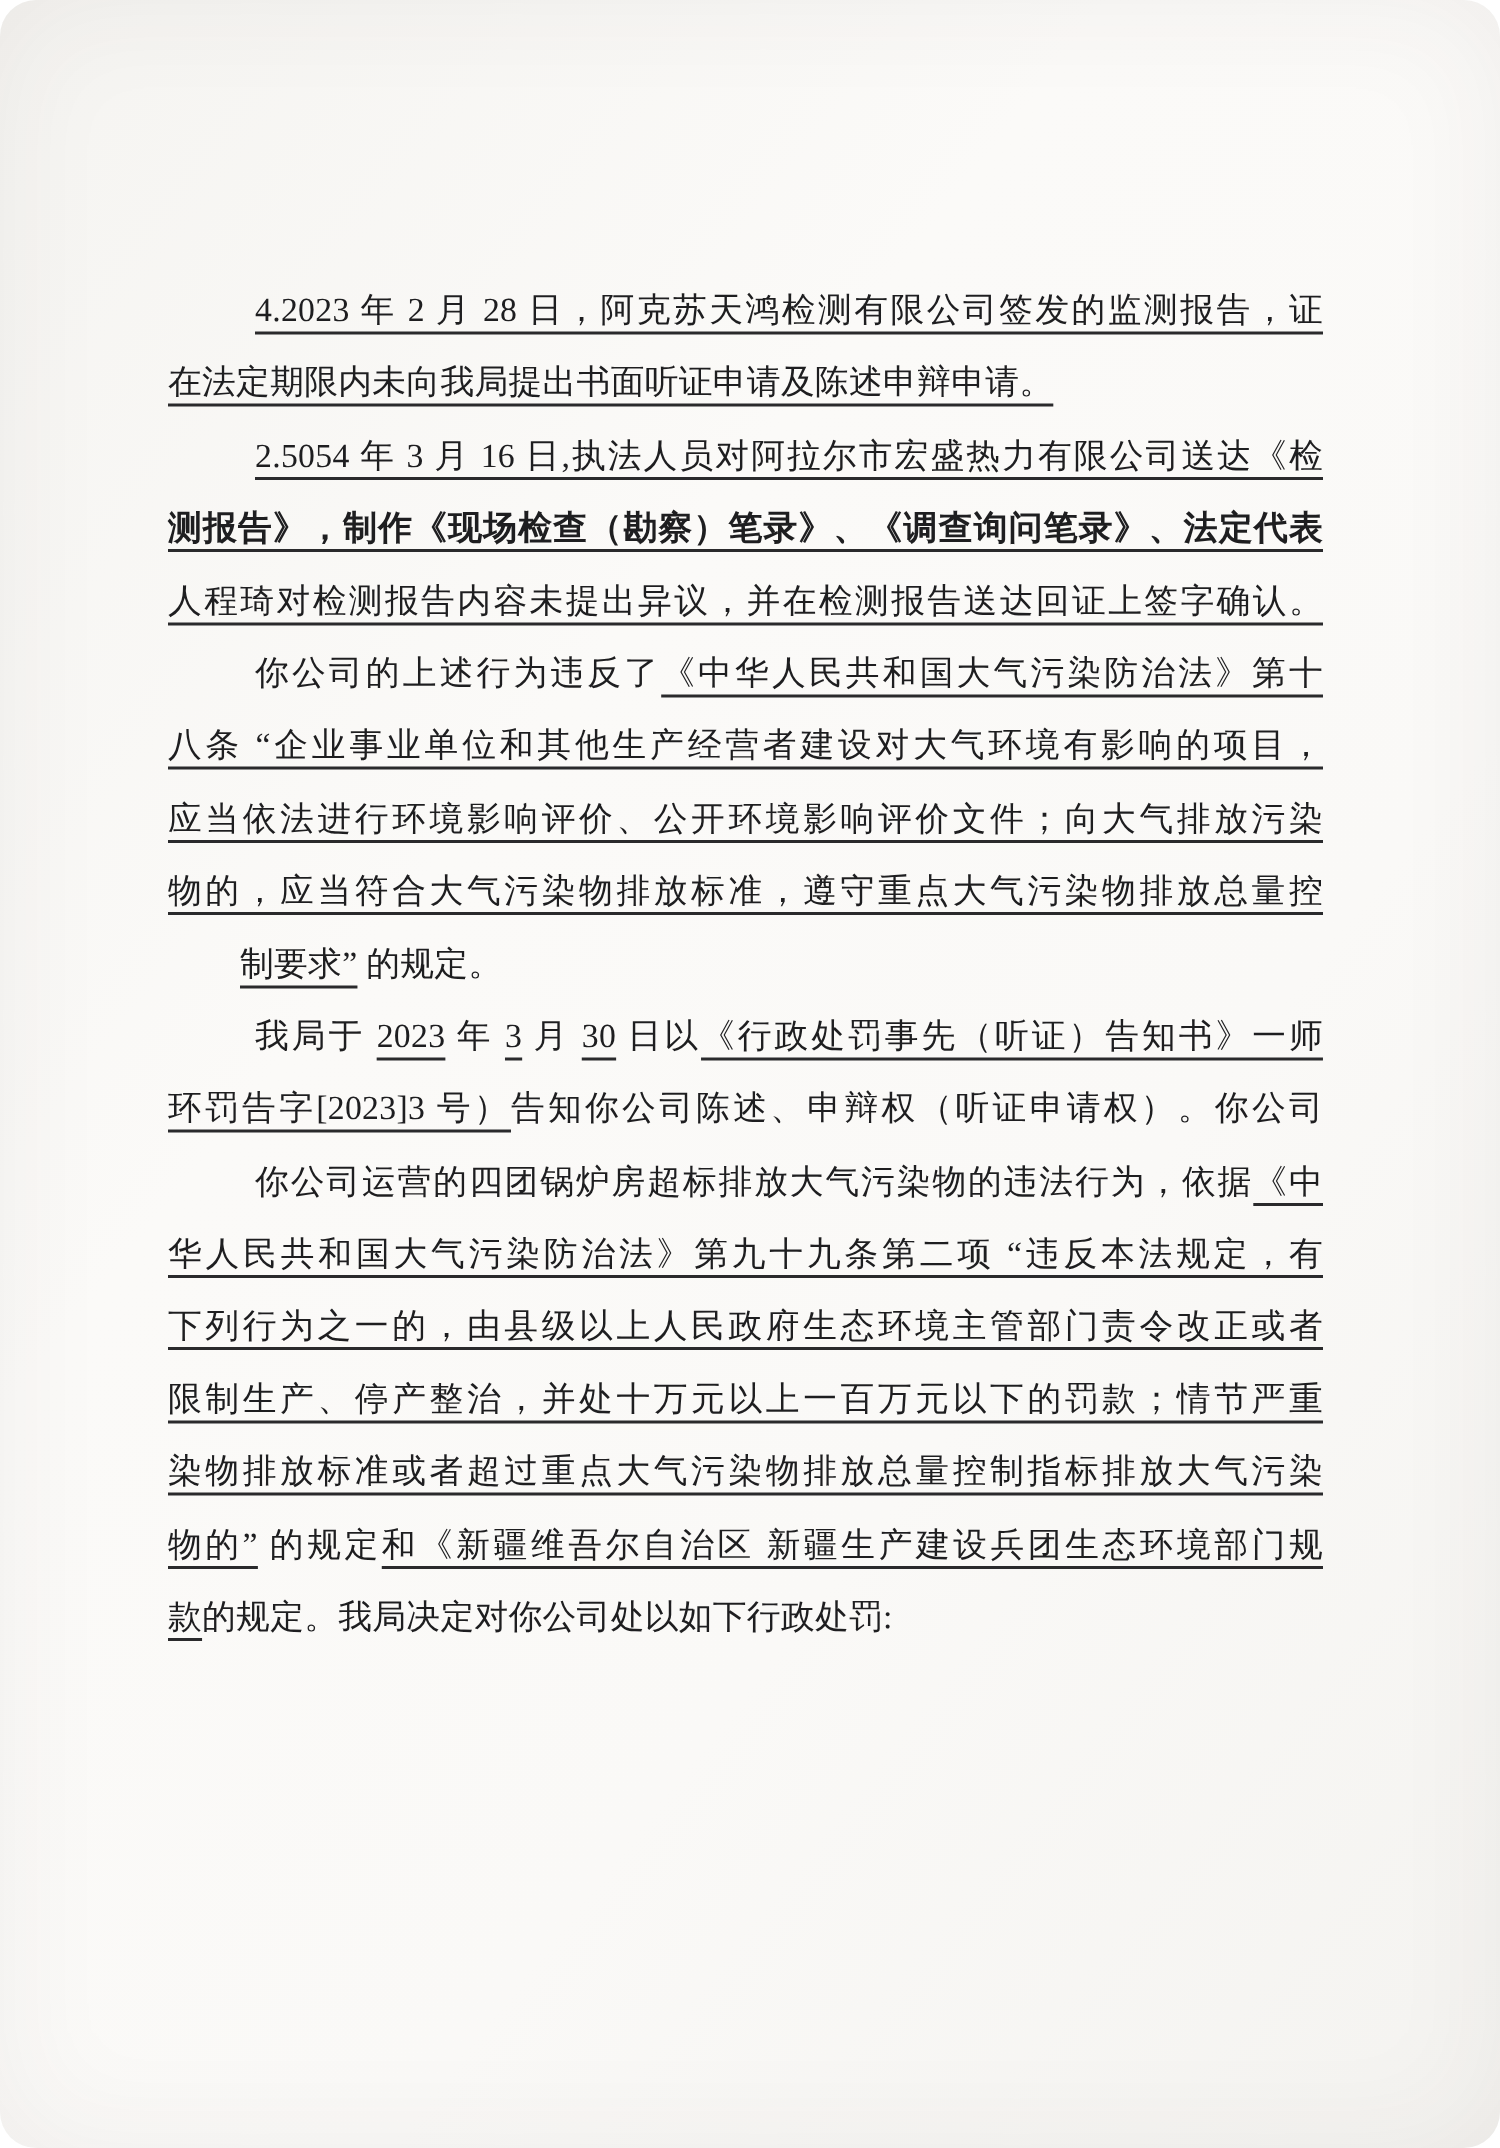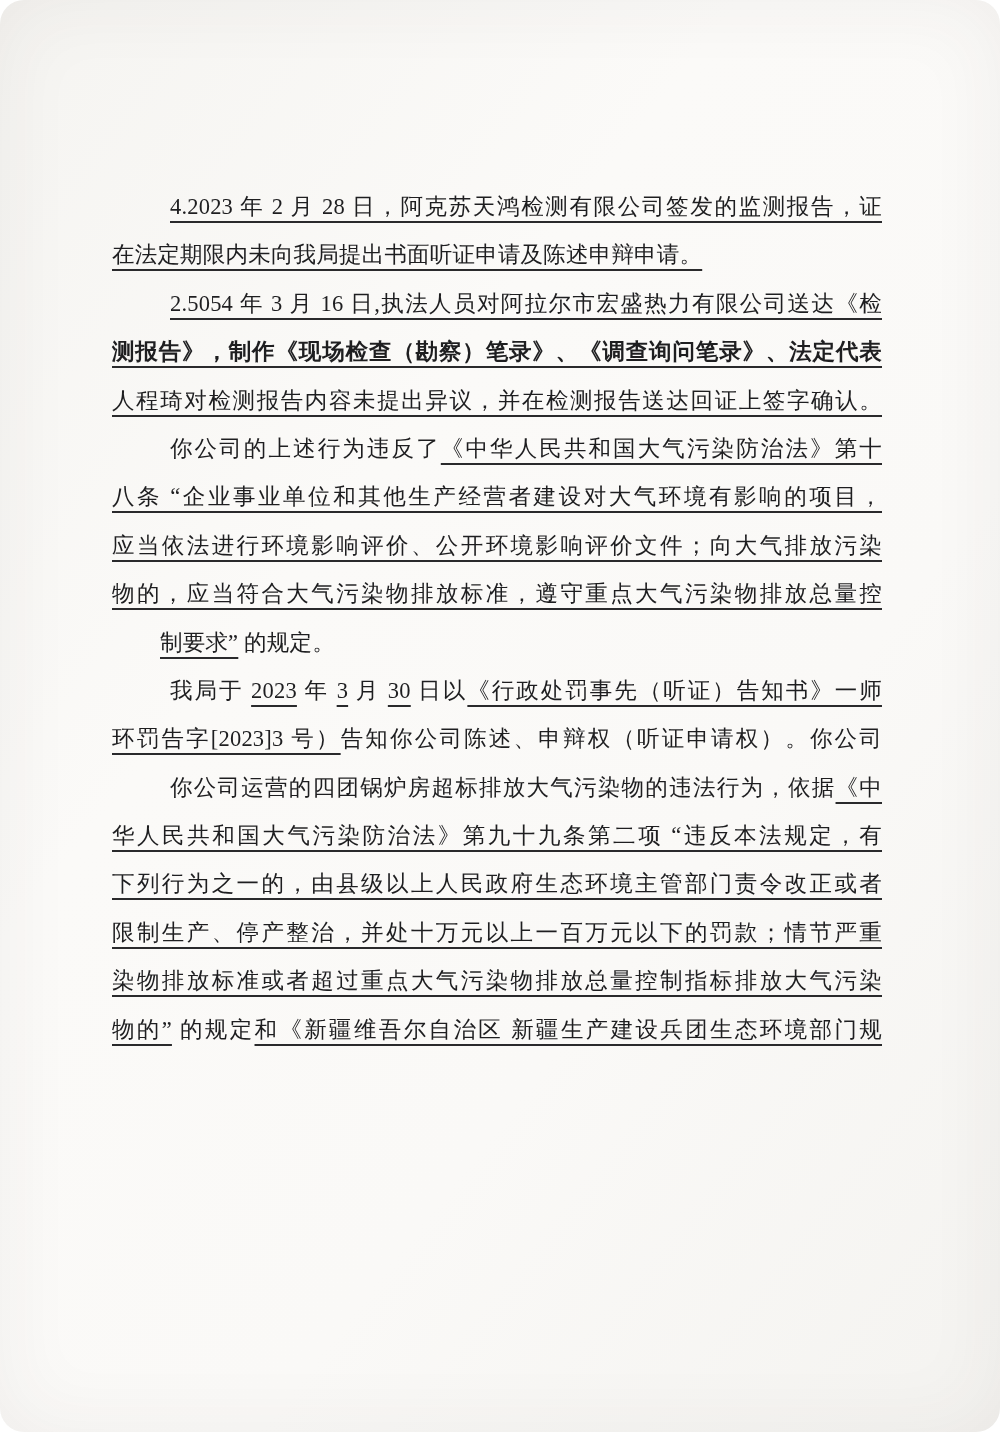--- a/index.html
+++ b/index.html
@@ -66,14 +66,15 @@
       <div class="line justify"><span class="seg u" style="text-decoration-color: rgb(42, 42, 44);">物的，应当符合大气污染物排放标准，遵守重点大气污染物排放总量控</span></div>
       <div class="line"><span class="seg u" style="text-decoration-color: rgb(42, 42, 44); margin-left: 48px;">制要求”</span><span class="seg"> 的规定。</span></div>
       <div class="line indent justify"><span class="seg">我局于 </span><span class="seg u" style="text-decoration-color: rgb(42, 42, 44);">2023</span><span class="seg"> 年 </span><span class="seg u" style="text-decoration-color: rgb(42, 42, 44);">3</span><span class="seg"> 月 </span><span class="seg u" style="text-decoration-color: rgb(42, 42, 44);">30</span><span class="seg"> 日以</span><span class="seg u" style="text-decoration-color: rgb(42, 42, 44);">《行政处罚事先（听证）告知书》一师</span></div>
       <div class="line justify"><span class="seg u" style="text-decoration-color: rgb(42, 42, 44);">环罚告字[2023]3 号）</span><span class="seg">告知你公司陈述、申辩权（听证申请权）。你公司</span></div>
       <div class="line indent justify"><span class="seg">你公司运营的四团锅炉房超标排放大气污染物的违法行为，依据</span><span class="seg u" style="text-decoration-color: rgb(42, 42, 44);">《中</span></div>
       <div class="line justify"><span class="seg u" style="text-decoration-color: rgb(42, 42, 44);">华人民共和国大气污染防治法》第九十九条第二项 “违反本法规定，有</span></div>
       <div class="line justify"><span class="seg u" style="text-decoration-color: rgb(42, 42, 44);">下列行为之一的，由县级以上人民政府生态环境主管部门责令改正或者</span></div>
       <div class="line justify"><span class="seg u" style="text-decoration-color: rgb(42, 42, 44);">限制生产、停产整治，并处十万元以上一百万元以下的罚款；情节严重</span></div>
       <div class="line justify"><span class="seg u" style="text-decoration-color: rgb(42, 42, 44);">染物排放标准或者超过重点大气污染物排放总量控制指标排放大气污染</span></div>
       <div class="line justify"><span class="seg u" style="text-decoration-color: rgb(42, 42, 44);">物的”</span><span class="seg"> 的规定</span><span class="seg u" style="text-decoration-color: rgb(42, 42, 44);">和《新疆维吾尔自治区 新疆生产建设兵团生态环境部门规</span></div>
+      <div class="line"><span class="seg u" style="text-decoration-color: rgb(42, 42, 44);">款</span><span class="seg">的规定。我局决定对你公司处以如下行政处罚:</span></div>
     </div>
 </div>
 
 </body></html>

